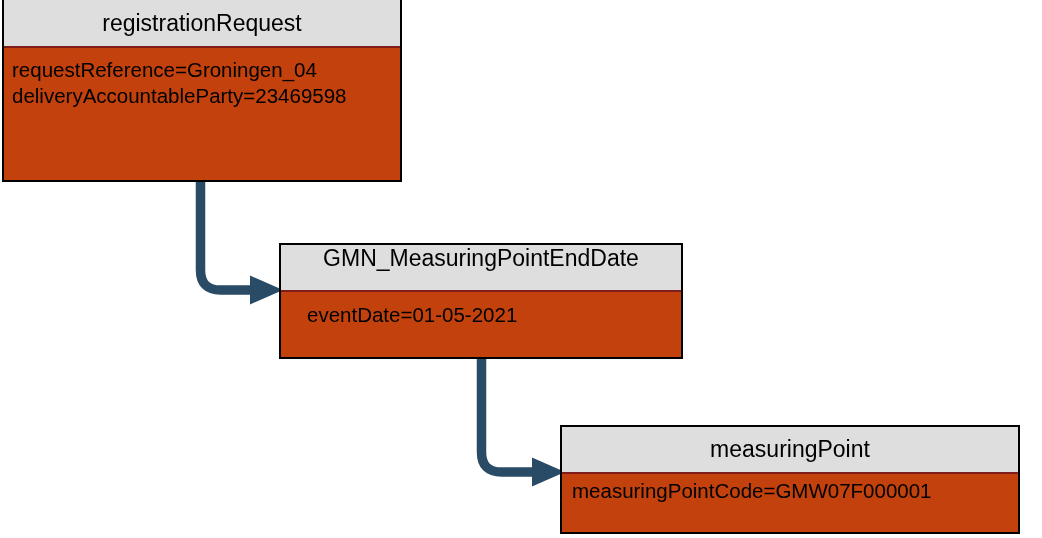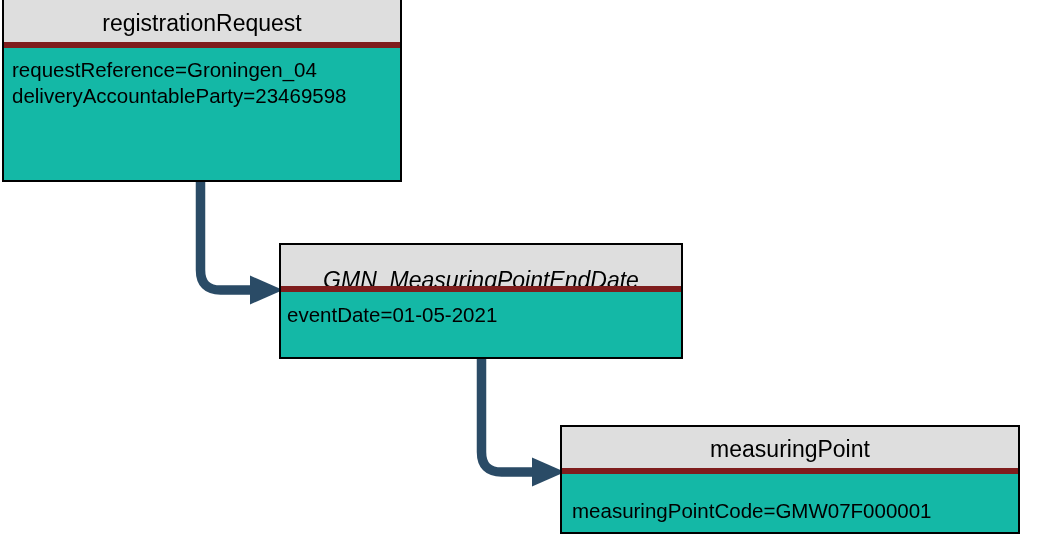--- a/index.html
+++ b/index.html
@@ -22,31 +22,31 @@
   .obj-box {
     position: absolute;
     box-sizing: border-box;
     border: 2px solid #000000;
     background: #ffffff;
     overflow: hidden;
   }
   .obj-header {
     box-sizing: border-box;
     background: #dedede;
-    border-bottom: 6px solid #7f1d1d;
+    border-bottom: 2px solid #7f1d1d;
     text-align: center;
     color: #000000;
     font-size: 23px;
     line-height: 1;
     white-space: nowrap;
     overflow: hidden;
   }
   .obj-body {
     box-sizing: border-box;
-    background: #14b8a6;
+    background: #c2410c;
     color: #000000;
     font-size: 20.5px;
     overflow: hidden;
   }
   .attr-line {
     white-space: nowrap;
     line-height: 25.5px;
     height: 25.5px;
   }
 
@@ -68,42 +68,41 @@
 
   
   #box-gmn-measuringpointenddate {
     left: 279px;
     top: 243px;
     width: 404px;
     height: 116px;
   }
   #box-gmn-measuringpointenddate .obj-header {
     height: 47px;
-    padding-top: 24px;
-    font-style: italic;
+    padding-top: 2px;
   }
   #box-gmn-measuringpointenddate .obj-body {
     height: 65px;
-    padding: 10px 0 0 6px;
+    padding: 10px 0 0 26px;
   }
 
   
   #box-measuring-point {
     left: 560px;
     top: 425px;
     width: 460px;
     height: 109px;
   }
   #box-measuring-point .obj-header {
     height: 47px;
     padding-top: 11px;
   }
   #box-measuring-point .obj-body {
     height: 58px;
-    padding: 24px 0 0 10px;
+    padding: 4px 0 0 10px;
   }
 
   
   .connector {
     position: absolute;
     overflow: visible;
     pointer-events: none;
   }
   #connector-1 { left: 180px; top: 176px; width: 120px; height: 130px; }
   #connector-2 { left: 462px; top: 352px; width: 120px; height: 142px; }

